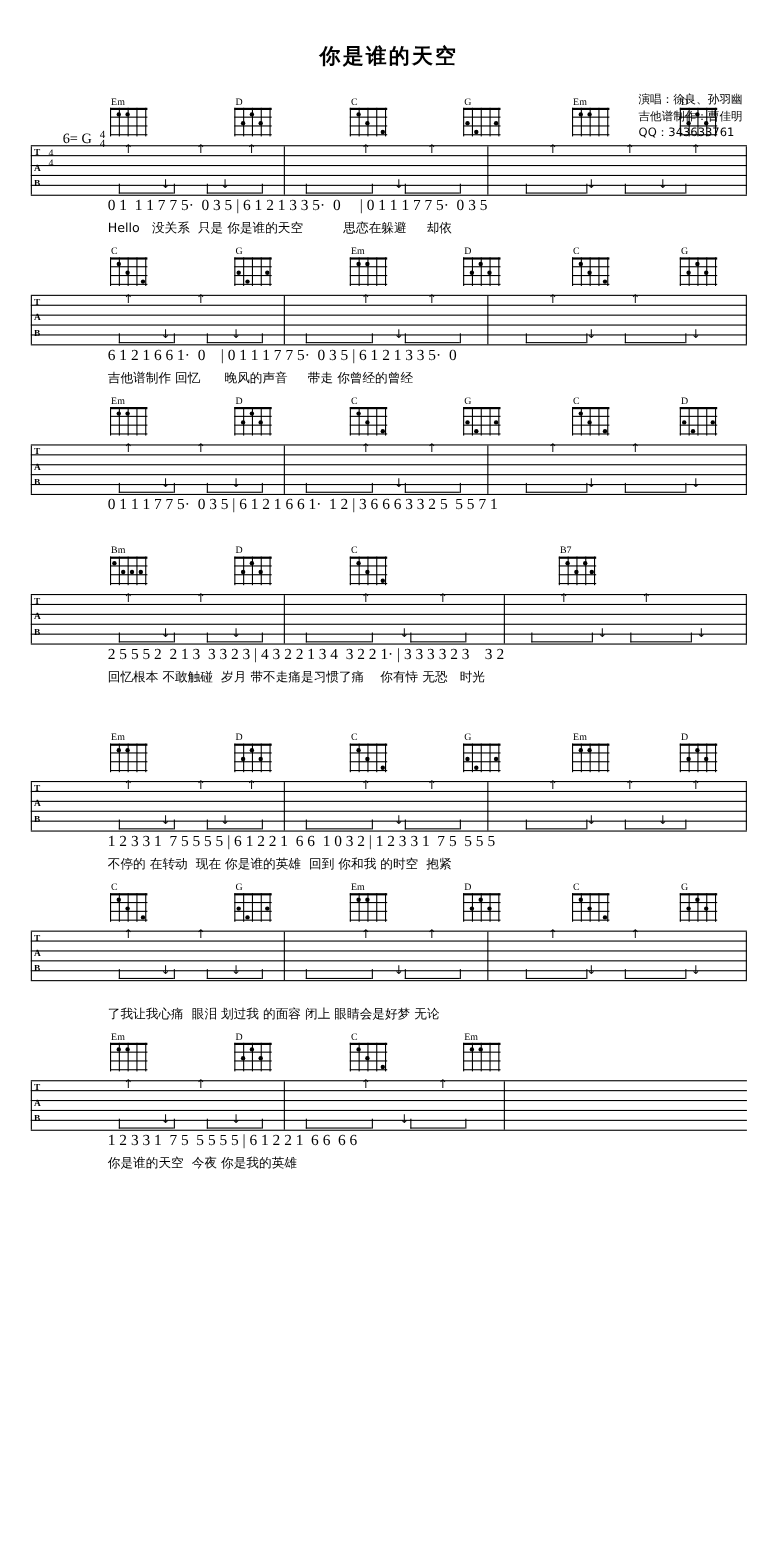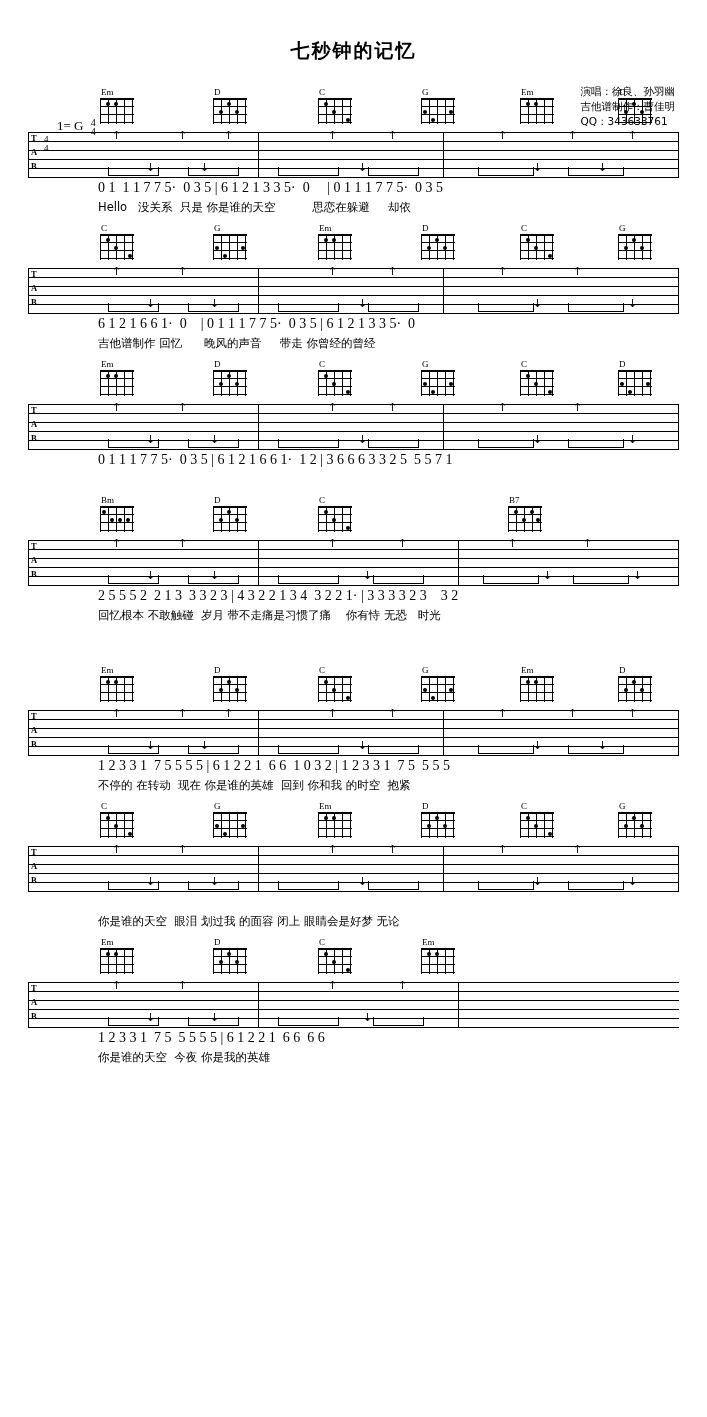--- a/index.html
+++ b/index.html
@@ -187,30 +187,30 @@
     font-family:"DejaVu Sans", sans-serif;
     font-size:11.5px;
     white-space:pre;
   }
 </style>
 </head>
 <body>
 
 <div class="page">
 
-  <div class="title">七秒钟的记忆</div>
+  <div class="title">你是谁的天空</div>
 
   <div class="credits">
     <div>演唱：徐良、孙羽幽</div>
     <div>吉他谱制作：曹佳明</div>
     <div>QQ：343633761</div>
   </div>
 
   <div class="keysig">
-    <span>1= G</span>
+    <span>6= G</span>
     <span class="frac">
       <span class="num">4</span>
       <span class="den">4</span>
     </span>
   </div>
 
   <div style="height:22px"></div>
 
   <div class="system">
     <div class="chordrow">
@@ -1077,21 +1077,21 @@
       <div class="stem" style="left:340px"></div>
         <div class="stem" style="left:390px"></div>
       <div class="stem" style="left:450px"></div>
         <div class="stem" style="left:505px"></div>
       <div class="stem" style="left:540px"></div>
         <div class="stem" style="left:595px"></div>
     </div>
   </div>
 
   <div class="lyricblock">
-    <div class="wordline" style="left:70px">你是谁的天空  眼泪 划过我 的面容 闭上 眼睛会是好梦 无论</div>
+    <div class="wordline" style="left:70px">了我让我心痛  眼泪 划过我 的面容 闭上 眼睛会是好梦 无论</div>
   </div>
 
   <div class="system">
     <div class="chordrow">
       <div class="chord" style="left:72px">
         <div class="cname">Em</div>
         <div class="grid">
           <div class="h nut" style="top:0"></div>
             <div class="h" style="top:8px"></div>
             <div class="h" style="top:16px"></div>

